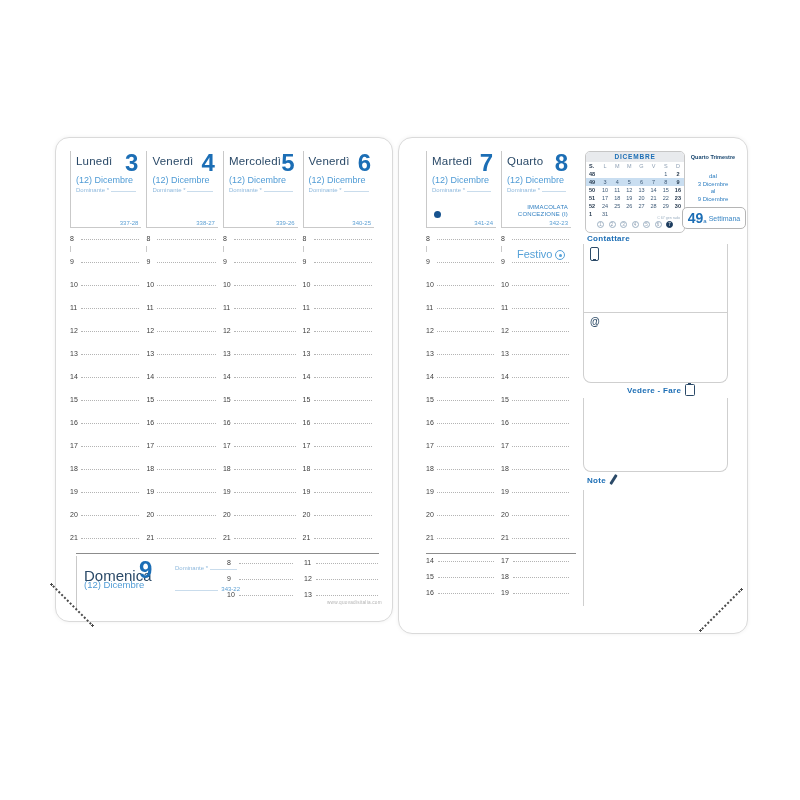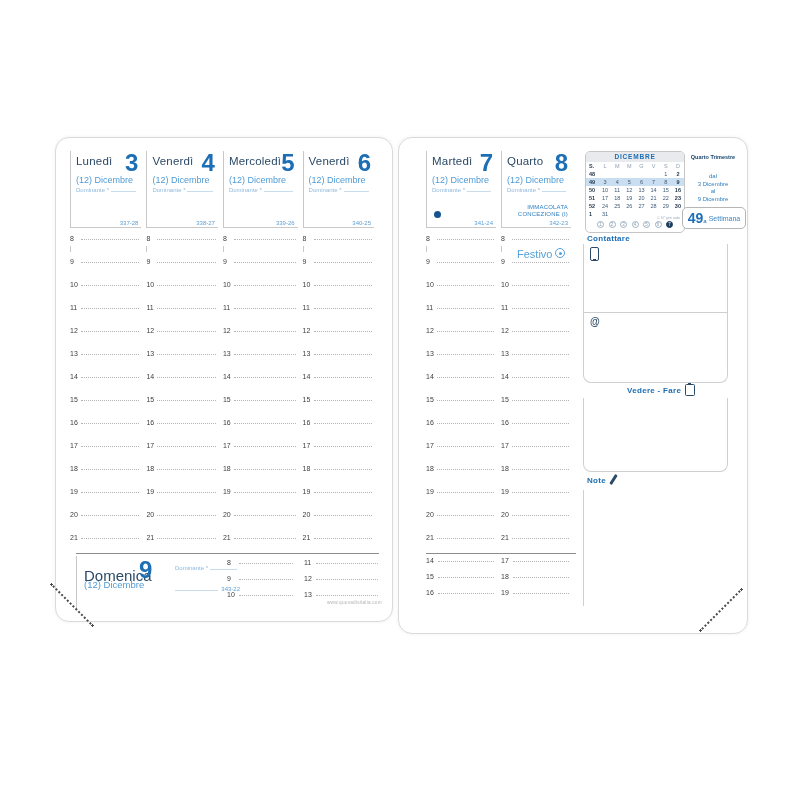--- a/index.html
+++ b/index.html
@@ -56,21 +56,21 @@
   #strip-l2{left:227px;width:76px;}
   #website{position:absolute;left:250px;top:44px;font-size:6px;color:#b3b3b3;
            transform:scale(0.78);transform-origin:left top;letter-spacing:0.3px;}
 
   
   #strip-right{position:absolute;left:27px;top:415px;width:150px;border-top:1.5px solid #8c8c8c;}
   #strip-right .cols2{display:flex;padding-top:2px;}
   #strip-right .c{flex:1;margin-right:5px;}
 
   
-  #festivo{position:absolute;left:118px;top:110px;color:#55a1d8;font-size:11px;display:flex;align-items:flex-start;}
+  #festivo{position:absolute;left:118px;top:110px;color:#55a1d8;font-size:11px;display:flex;align-items:flex-end;}
   .festivo-icon{display:inline-block;width:8px;height:8px;border:1px solid #55a1d8;border-radius:50%;
                 margin-left:3px;position:relative;}
   .festivo-icon::after{content:"";position:absolute;left:2.5px;top:2.5px;width:3px;height:3px;
                 border-radius:50%;background:#55a1d8;}
 
   
   #mini-cal{position:absolute;left:186px;top:13px;width:100px;height:82px;border:1px solid #c6c6c6;
             border-radius:5px;background:#fff;overflow:hidden;box-sizing:border-box;}
   .cal-title{height:10px;background:#e8eaed;color:#1c6eb5;font-size:6.5px;font-weight:bold;
              text-align:center;line-height:10px;letter-spacing:0.8px;}

